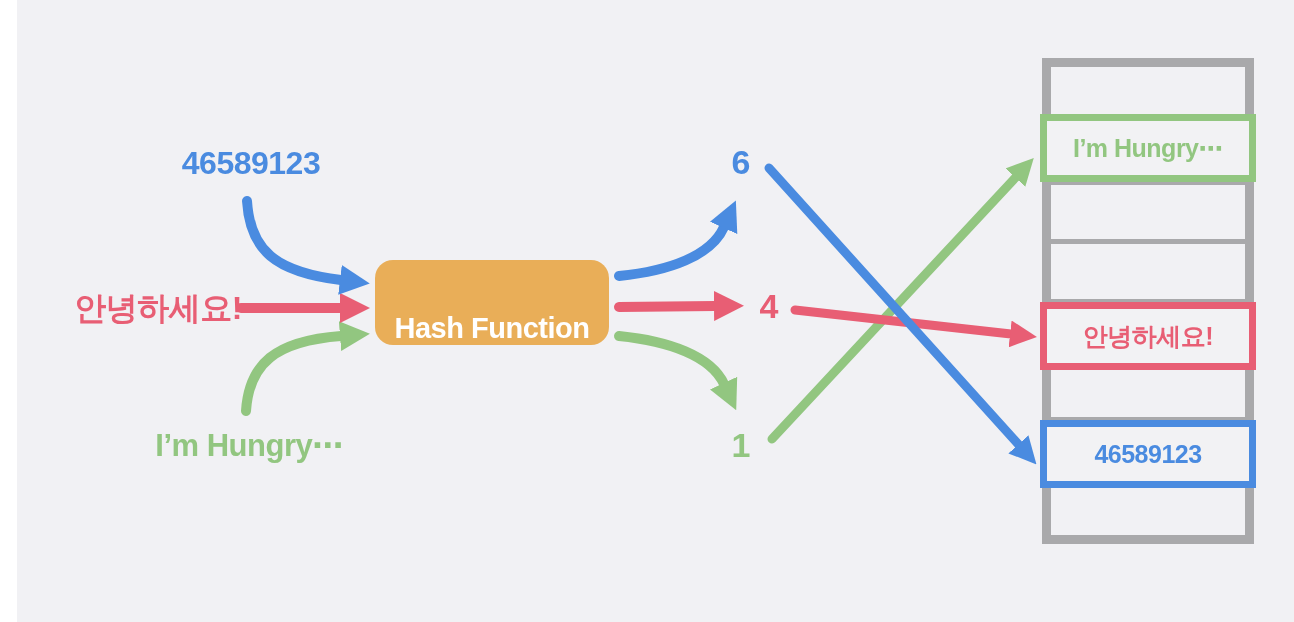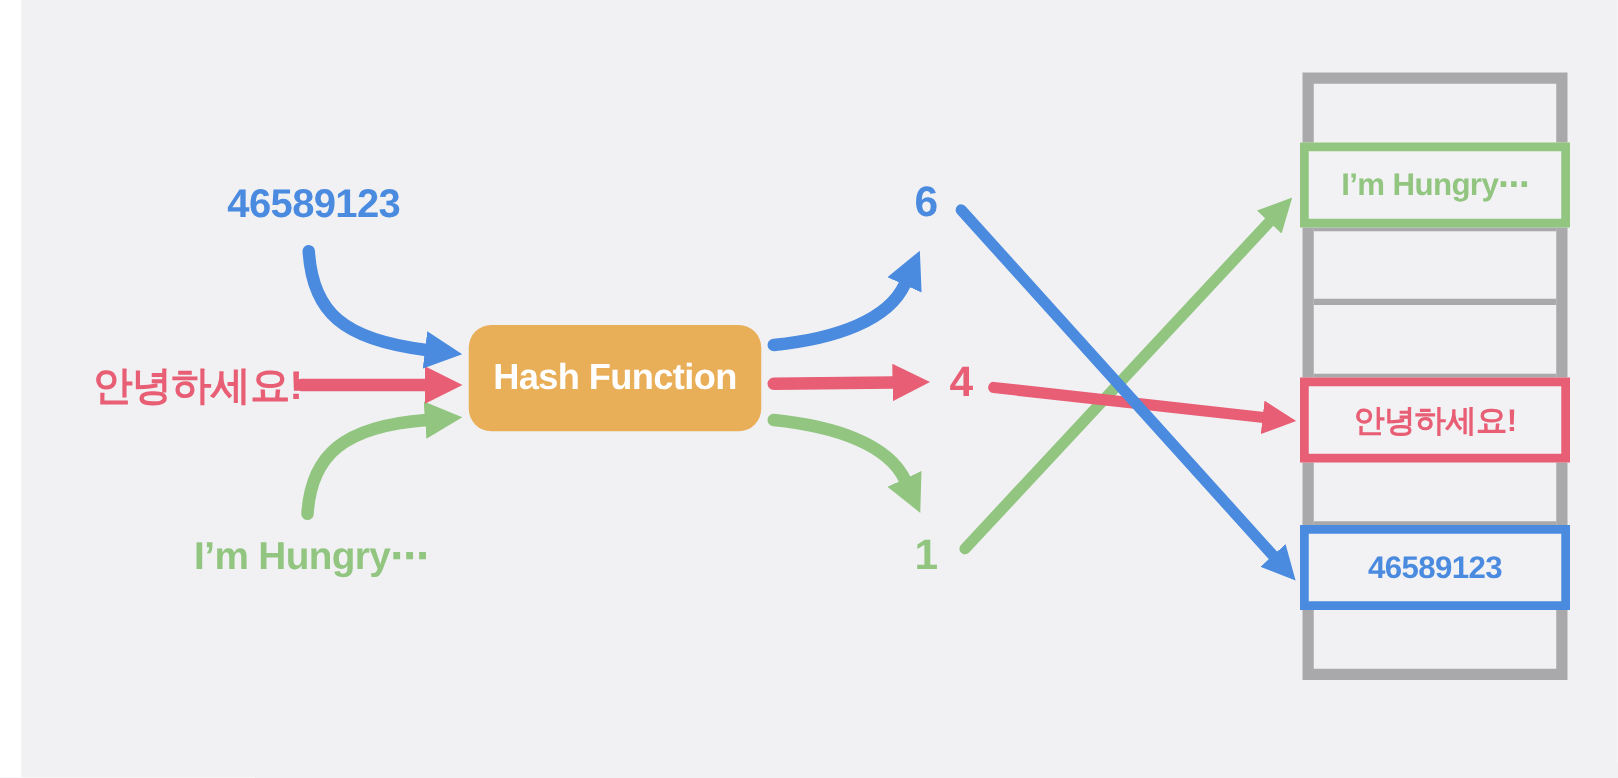--- a/index.html
+++ b/index.html
@@ -33,21 +33,21 @@
   .label-korean  { left: 141px; top: 309px; }
   .label-english { left: 232px; top: 445px; font-size: 31px; }
 
   .hash-box {
     position: absolute;
     left: 358px; top: 260px;
     width: 234px; height: 85px;
     background: #E9AE58;
     border-radius: 18px;
     display: flex;
-    align-items: center;
+    align-items: flex-end;
     justify-content: center;
     color: #FFFFFF;
     font-size: 29px;
     letter-spacing: -0.5px;
   }
 
   .index {
     position: absolute;
     transform: translate(-50%, -50%);
     font-size: 34px;

